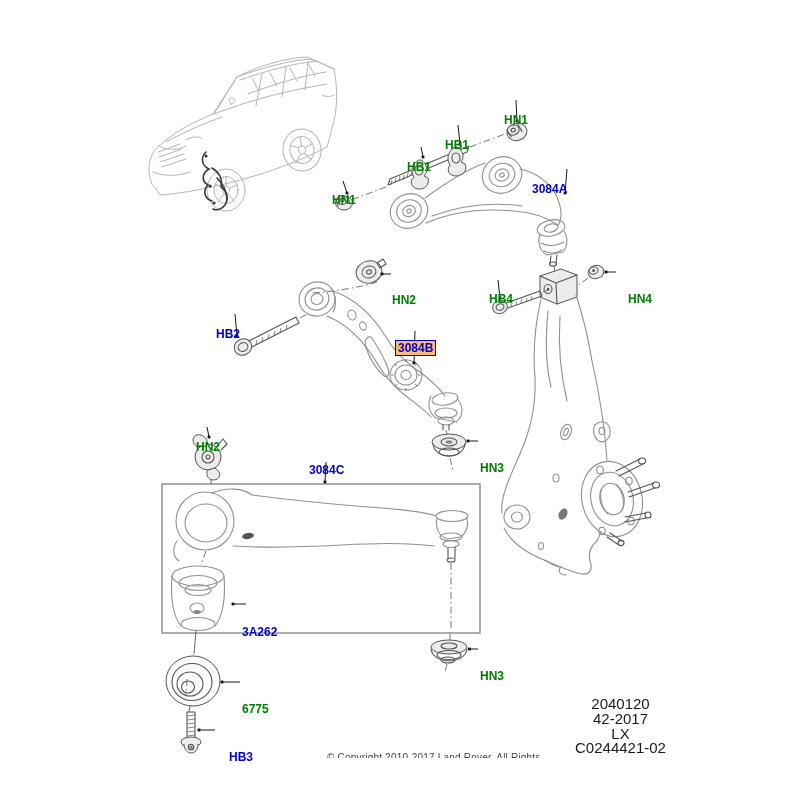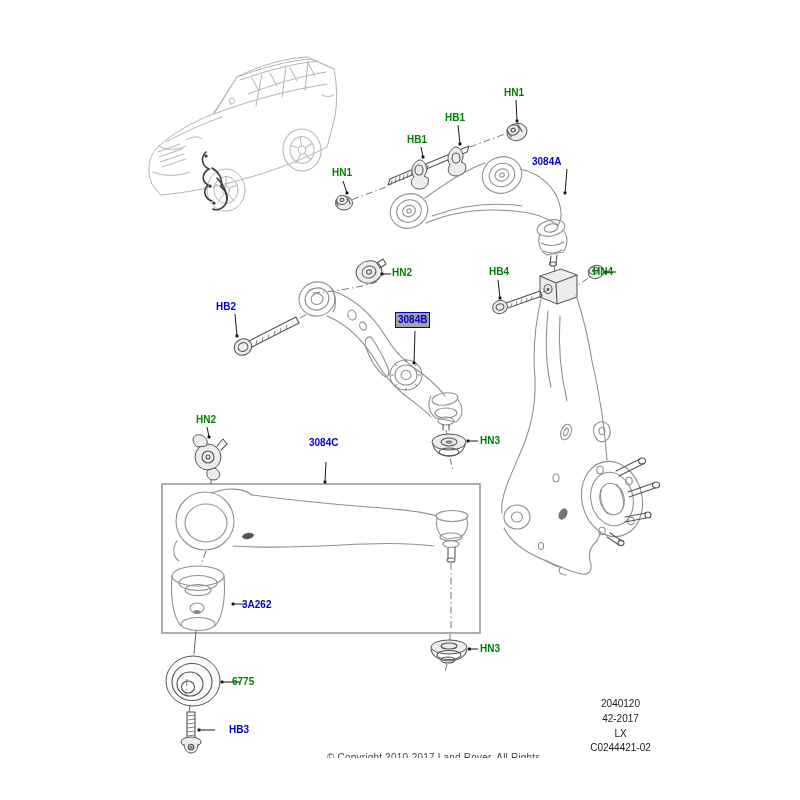--- a/index.html
+++ b/index.html
@@ -1,25 +1,25 @@
 <!DOCTYPE html>
 <html><head>
 <meta charset="utf-8">
 <style>
   html,body{margin:0;padding:0;background:#fff;}
   .stage{position:relative;width:800px;height:800px;background:#ffffff;overflow:hidden;
          font-family:"Liberation Sans",sans-serif;}
   .stage svg{position:absolute;left:0;top:0;}
-  .callout{position:absolute;font-weight:bold;font-size:10px;line-height:13px;
-           white-space:nowrap;cursor:pointer;}
+  .callout{position:absolute;font-weight:bold;font-size:12px;line-height:13px;
+           white-space:nowrap;cursor:pointer;margin-top:28px;}
   .green{color:#008000;}
   .blue{color:#0000cc;}
-  .sel{background:#a3a3a3;border:1.5px solid #0000cc;padding:0 2px;line-height:14px;}
+  .sel{background:#fdba74;border:1.5px solid #0000cc;padding:0 2px;line-height:14px;}
   .refblock{position:absolute;left:563px;top:697px;width:115px;text-align:center;
-            font-size:10px;line-height:14.8px;color:#1a1a1a;}
+            font-size:15px;line-height:14.8px;color:#1a1a1a;}
   .footer-clip{position:absolute;left:327px;top:752px;width:250px;height:6px;
                overflow:hidden;font-size:10px;color:#444;letter-spacing:.2px;}
   
   .a{fill:none;stroke:#909090;stroke-width:1.1;stroke-linecap:round;stroke-linejoin:round;}
   .b{fill:none;stroke:#555;stroke-width:1.1;stroke-linecap:round;stroke-linejoin:round;}
   .f{fill:#ececec;stroke:#555;stroke-width:1;stroke-linejoin:round;}
   .t{fill:none;stroke:#555;stroke-width:.7;}
   .car{fill:none;stroke:#b4b4b4;stroke-width:1;stroke-linecap:round;stroke-linejoin:round;}
   .dk{fill:none;stroke:#3a3a3a;stroke-width:1.6;stroke-linecap:round;}
   .ld{fill:none;stroke:#1a1a1a;stroke-width:1;}
@@ -346,27 +346,27 @@
 
   <div class="callout green" style="left:332px;top:166px">HN1</div>
   <div class="callout green" style="left:407px;top:133px">HB1</div>
   <div class="callout green" style="left:445px;top:111px">HB1</div>
   <div class="callout green" style="left:504px;top:86px">HN1</div>
   <div class="callout blue" style="left:532px;top:155px">3084A</div>
   <div class="callout green" style="left:392px;top:266px">HN2</div>
   <div class="callout blue" style="left:216px;top:300px">HB2</div>
   <div class="callout blue sel" style="left:395px;top:312px">3084B</div>
   <div class="callout green" style="left:489px;top:265px">HB4</div>
-  <div class="callout green" style="left:593px;top:265px">HN4</div>
+  <div class="callout green" style="left:628px;top:265px">HN4</div>
   <div class="callout green" style="left:480px;top:434px">HN3</div>
   <div class="callout green" style="left:196px;top:413px">HN2</div>
   <div class="callout blue" style="left:309px;top:436px">3084C</div>
   <div class="callout blue" style="left:242px;top:598px">3A262</div>
   <div class="callout green" style="left:480px;top:642px">HN3</div>
-  <div class="callout green" style="left:232px;top:675px">6775</div>
+  <div class="callout green" style="left:242px;top:675px">6775</div>
   <div class="callout blue" style="left:229px;top:723px">HB3</div>
 
   <div class="refblock">
     <div>2040120</div>
     <div>42-2017</div>
     <div>LX</div>
     <div>C0244421-02</div>
   </div>
 
   <div class="footer-clip">

